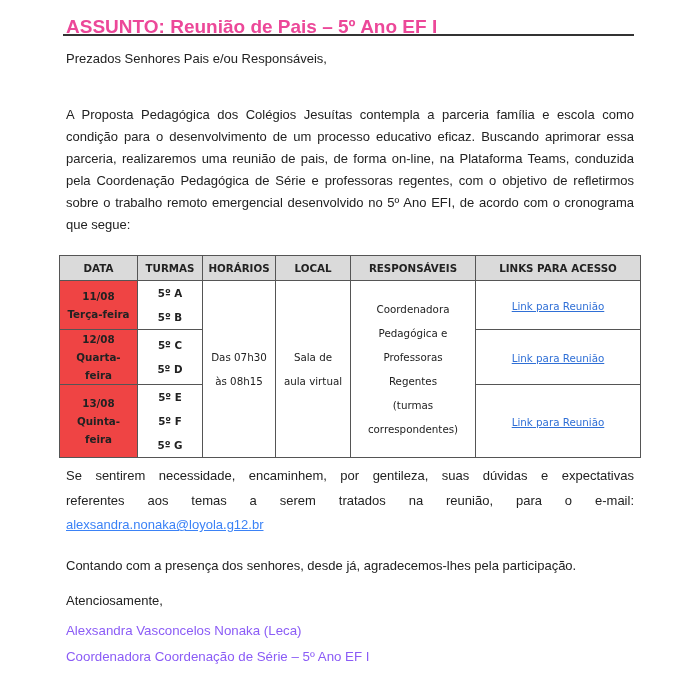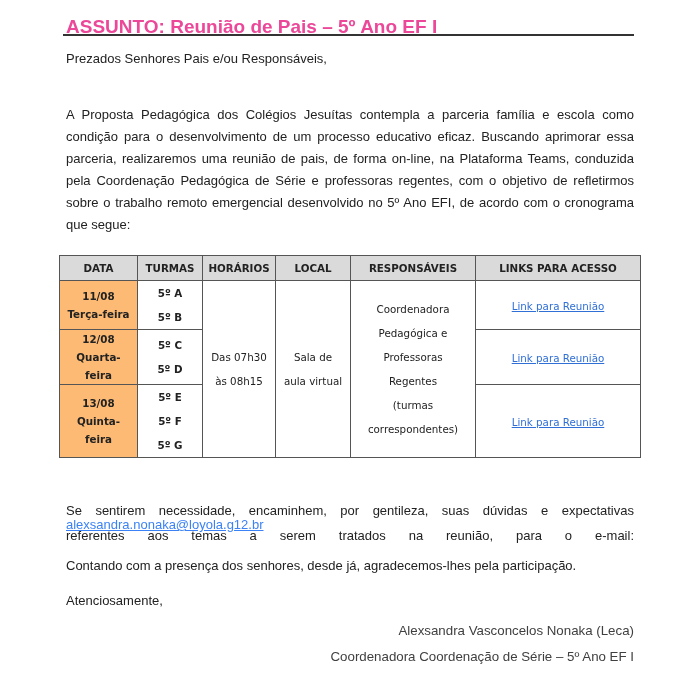--- a/index.html
+++ b/index.html
@@ -3,31 +3,31 @@
   <meta charset="utf-8">
   <style>
     html, body { margin: 0; padding: 0; background: #ffffff; }
     body { width: 700px; height: 700px; position: relative; overflow: hidden;
            font-family: "Liberation Sans", sans-serif; color: #1a1a1a; }
     .abs { position: absolute; }
     .subject { left: 66px; top: 16px; font-size: 19px; font-weight: bold; color: #ec4899; }
     .subject-rule { left: 63px; top: 34px; width: 571px; height: 2px; background: #333; }
     .p { left: 66px; width: 568px; font-size: 13px; line-height: 22px; color: #222; }
     .justify { text-align: justify; text-align-last: left; }
-    .justify-full { text-align: justify; text-align-last: justify; margin-top: 35px; }
+    .justify-full { text-align: justify; text-align-last: justify; }
     .greeting { top: 48px; }
     .intro { top: 104px; }
-    .center { text-align: right; left: 66px; width: 568px; font-size: 13.3px; color: #404040; }
+    .center { text-align: left; left: 66px; width: 568px; font-size: 13.3px; color: #8b5cf6; }
     a.link { color: #3b82f6; text-decoration: underline; }
 
     table.sched { position: absolute; left: 59px; top: 255px; border-collapse: collapse;
                   font-family: "DejaVu Sans", sans-serif; font-size: 10.3px; color: #222; }
     table.sched td, table.sched th { border: 1px solid #555; padding: 0; text-align: center; vertical-align: middle; }
     table.sched th { background: #dadada; font-weight: bold; height: 24px; font-size: 10.3px; }
-    td.date { background: #fdba74; font-weight: bold; line-height: 18px; }
+    td.date { background: #ef4444; font-weight: bold; line-height: 18px; }
     td.turmas { vertical-align: top; line-height: 24px; }
     td.turmas div { height: 24px; font-weight: bold; }
     td.links { vertical-align: top; padding-top: 2px !important; }
     td.links a { color: #2f6fd6; text-decoration: underline; }
     td.tall { line-height: 24px; border-radius: 16px; }
   </style>
 </head>
 <body>
 
 <div class="abs subject">ASSUNTO: Reunião de Pais – 5º Ano EF I</div>

